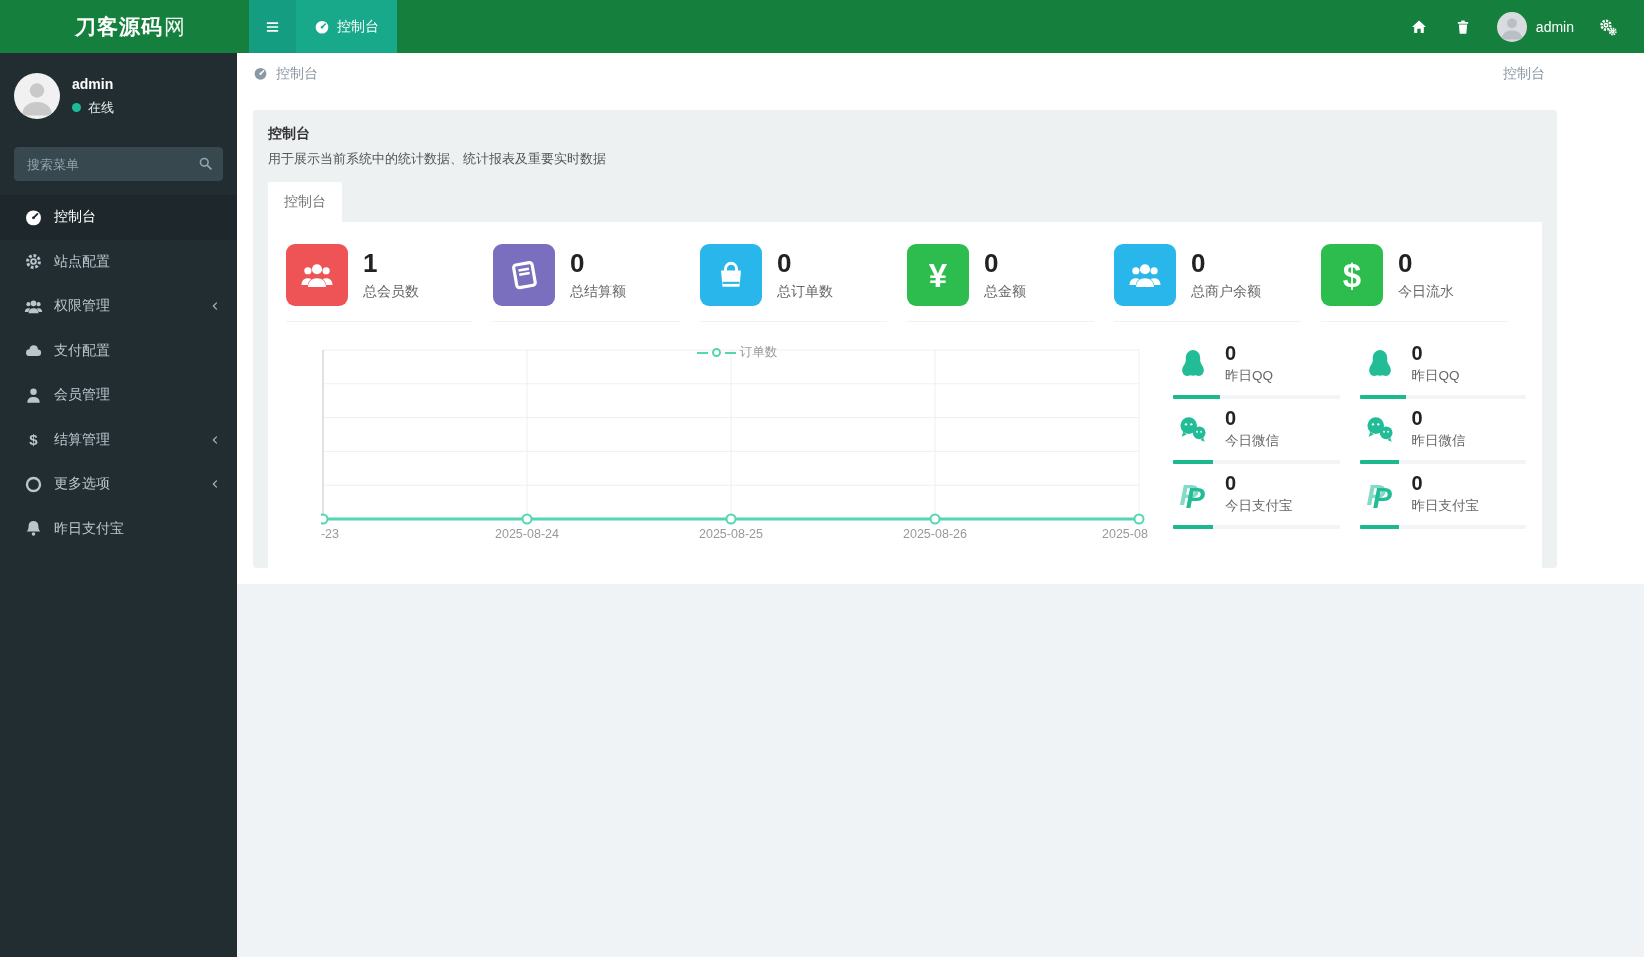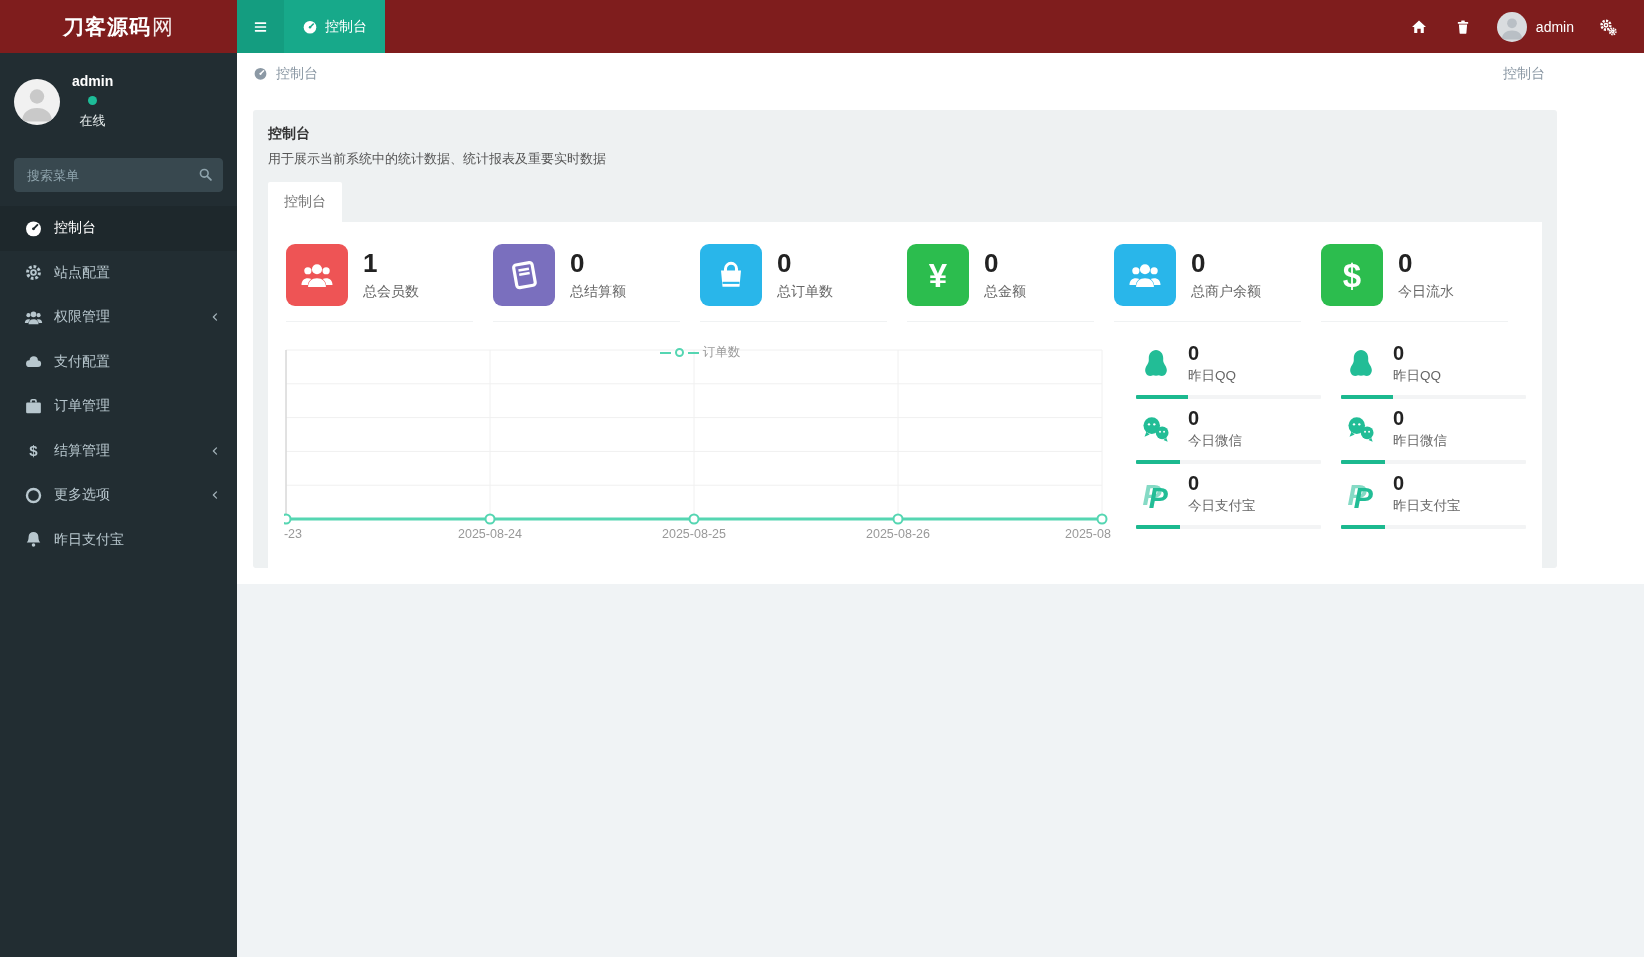--- a/index.html
+++ b/index.html
@@ -22,21 +22,21 @@
     color:#fff; cursor:pointer; border-radius:3px; }
   .tb-btn .ic { width:16px; height:16px; }
   .tb-user { display:flex; align-items:center; gap:9px; color:#fff; cursor:pointer; padding:0 8px; }
   .tb-avatar { width:30px; height:30px; border-radius:50%; overflow:hidden; background:#d9dcdf; }
 
   
   .sidebar { position:fixed; top:53px; left:0; width:237px; height:904px; overflow:hidden; }
   .side-user { display:flex; align-items:center; gap:12px; padding:20px 14px 18px 14px; }
   .side-avatar { width:46px; height:46px; border-radius:50%; overflow:hidden; background:#f1f1f1; }
   .side-user-name { color:#fff; font-weight:bold; font-size:14px; margin-bottom:7px; }
-  .side-user-status { color:#e8eeee; font-size:13px; display:flex; align-items:center; gap:7px;flex-direction:column; }
+  .side-user-status { color:#e8eeee; font-size:13px; display:flex; align-items:center; gap:7px; }
   .status-dot { width:9px; height:9px; border-radius:50%; display:inline-block; }
   .side-search { margin:10px 14px 14px 14px; position:relative; }
   .side-search input { width:100%; height:34px; background:#38484f; border:1px solid #38484f; border-radius:4px;
     color:#d8e0e4; padding:0 34px 0 12px; font-size:13px; outline:none; font-family:inherit; }
   .side-search input::placeholder { color:#8fa4ad; }
   .side-search .ic { position:absolute; right:10px; top:9px; width:15px; height:15px; color:#8fa4ad; cursor:pointer; }
   .side-menu { list-style:none; margin-top:6px; }
   .side-item { display:flex; align-items:center; height:44.5px; padding:0 16px 0 24px;
     color:#b8c7ce; cursor:pointer; font-size:14px; }
   .side-item.active { background:#1e282c; color:#fff; }
@@ -67,42 +67,42 @@
     color:#fff; flex:0 0 62px; }
   .stat-icon .ic { width:34px; height:34px; }
   .stat-icon .glyph { font-size:33px; font-weight:bold; line-height:1; }
   .stat-text { margin-left:15px; }
   .stat-value { font-size:26px; font-weight:bold; color:#222; line-height:1.1; }
   .stat-label { font-size:14px; color:#666; margin-top:5px; }
   .stat-hr { border:0; border-top:1px solid #f0f2f3; margin:15px 8px 0 0; }
 
   
   .lower-row { display:flex; margin-top:20px; }
-  .chart-wrap { width:832px; position:relative; }
+  .chart-wrap { width:832px; position:relative;margin-left:37px; }
   .chart-legend { position:absolute; left:0; right:0; top:2px; display:flex; align-items:center;
     justify-content:center; gap:4px; color:#999; font-size:12.5px; cursor:pointer; }
   .legend-line { width:11px; height:0; border-top:2px solid; }
   .legend-circle { width:9px; height:9px; border:2px solid; border-radius:50%; background:#fff; }
   .mini-col { width:187px; margin-left:20px; }
   .mini-stat { margin-bottom:8px; }
   .mini-main { display:flex; align-items:center; }
   .mini-icon { width:40px; height:40px; flex:0 0 40px; display:flex; align-items:center; justify-content:center; }
   .mini-icon .ic { width:34px; height:34px; }
   .mini-text { margin-left:12px; }
   .mini-value { font-size:20px; font-weight:bold; color:#222; line-height:1.1; }
   .mini-label { font-size:13.5px; color:#666; margin-top:3px; }
   .mini-bar { height:4px; background:#f3f4f5; margin-top:10px; border-radius:1px; overflow:hidden; }
   .mini-bar-fill { height:100%; }
 
   .ic svg { width:100%; height:100%; display:block; }
 </style>
 </head>
 <body>
 
-<header class="topbar" style="background: #7f1d1d;">
+<header class="topbar" style="background: #15803d; padding-left: 12px;">
   <div class="logo">
     <span class="bold">刀客源码</span>
       <span class="light">网</span>
   </div>
   <nav class="nav">
     <div class="nav-toggle" style="background: rgb(20, 157, 128);">
       <span class="ic" style="width:17px;height:14px;color:#fff">
         <svg viewBox="0 0 16 16" fill="currentColor">
             <rect x="1.5" y="2.6" width="13" height="1.9" rx=".6"></rect>
             <rect x="1.5" y="7" width="13" height="1.9" rx=".6"></rect>
@@ -231,26 +231,26 @@
             <circle cx="4.6" cy="9.8" r="2.9"></circle>
             <circle cx="8.2" cy="7" r="3.5"></circle>
             <circle cx="11.7" cy="9.9" r="2.7"></circle>
             <rect x="4.4" y="9.2" width="7.4" height="3.4" rx="1"></rect>
           </svg>
       </span>
       <span>支付配置</span>
     </li>
     <li class="side-item">
       <span class="si-icon">
-        <svg viewBox="0 0 16 16">
-            <path d="M5.9 4.6V3.3a1 1 0 0 1 1-1h2.2a1 1 0 0 1 1 1v1.3" fill="none" stroke="currentColor" stroke-width="1.4"></path>
-            <rect x="1.8" y="4.6" width="12.4" height="9" rx="1" fill="currentColor"></rect>
-          </svg>
-      </span>
-      <span>订单管理</span>
+        <svg viewBox="0 0 16 16" fill="currentColor">
+            <circle cx="8" cy="4.9" r="2.7"></circle>
+            <path d="M2.8 14c0-3.2 2.2-4.7 5.2-4.7s5.2 1.5 5.2 4.7z"></path>
+          </svg>
+      </span>
+      <span>会员管理</span>
     </li>
     <li class="side-item">
       <span class="si-dollar">$</span>
       <span>结算管理</span>
       <span class="si-arrow ic">
         <svg viewBox="0 0 16 16" fill="none" stroke="currentColor">
             <path d="M10 3.8 5.8 8 10 12.2" stroke-width="1.7" stroke-linecap="round" stroke-linejoin="round"></path>
           </svg>
       </span>
     </li>

